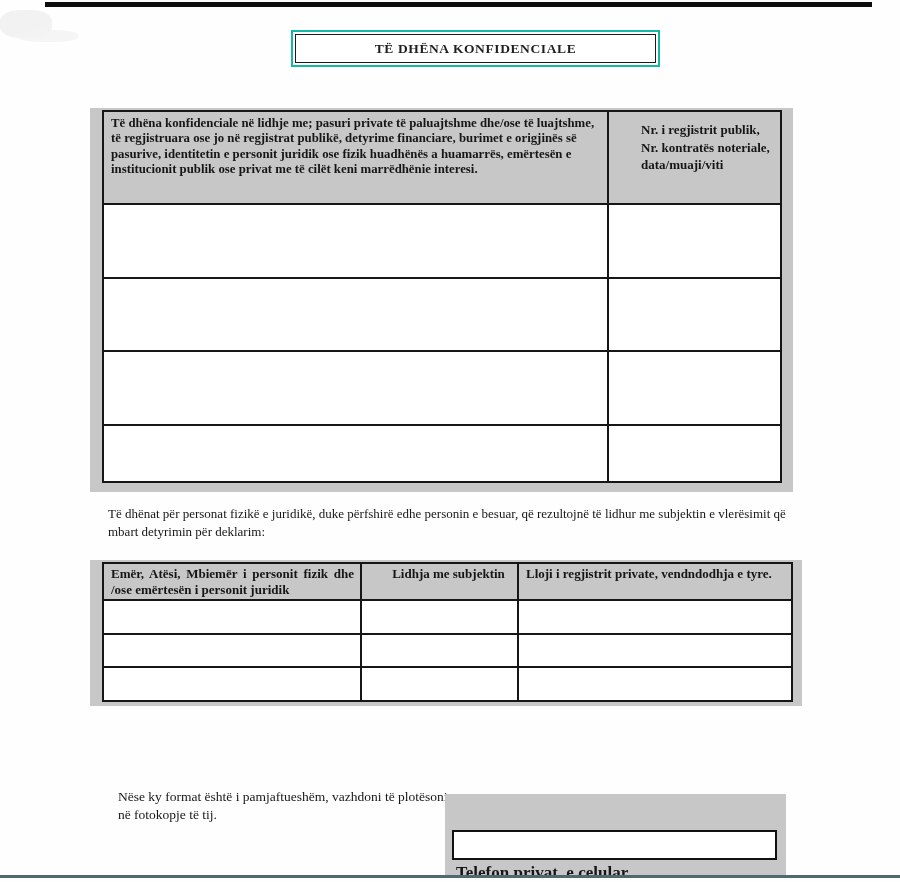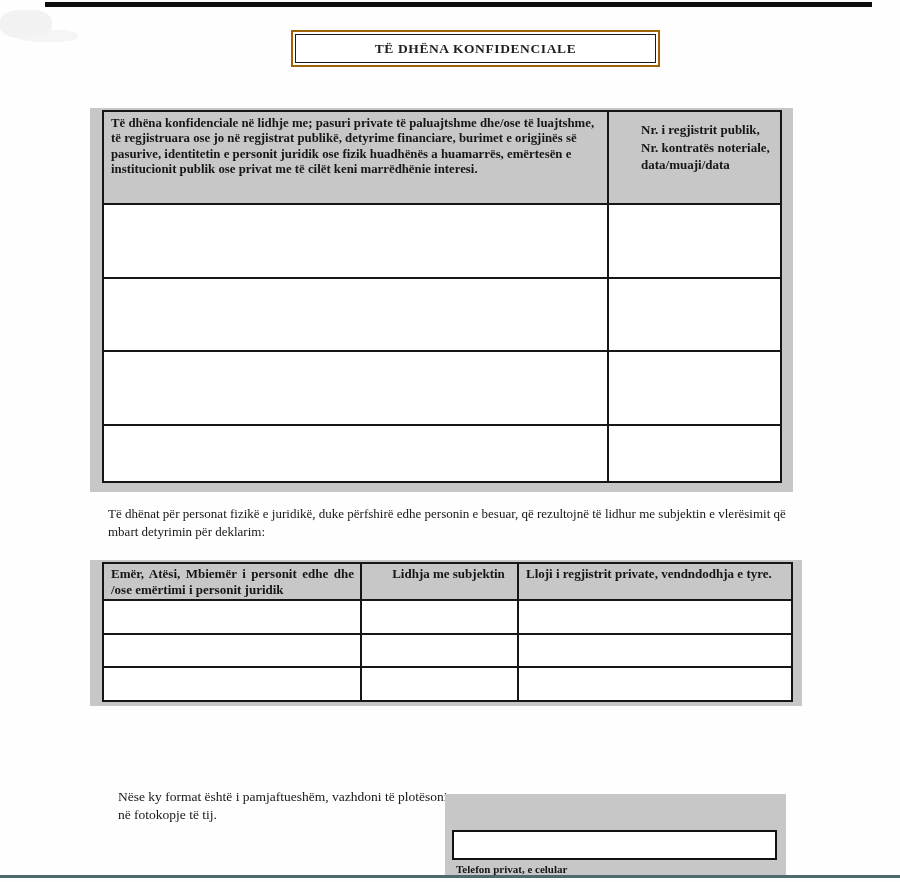--- a/index.html
+++ b/index.html
@@ -9,21 +9,21 @@
     overflow:hidden;
   }
   .smudge{position:absolute;left:0px;top:10px;width:52px;height:28px;
     background:#efefef;border-radius:40%;opacity:.8;}
   .smudge2{position:absolute;left:18px;top:30px;width:60px;height:12px;
     background:#f3f3f3;border-radius:40%;opacity:.8;}
   .top-rule{position:absolute;left:45px;top:2px;width:827px;height:5px;background:#0d0d0d;}
 
   .title-box{
     position:absolute;left:291px;top:30px;width:369px;height:37px;
-    box-sizing:border-box;border:2px solid #a16207;background:#fff;padding:2px;
+    box-sizing:border-box;border:2px solid #14b8a6;background:#fff;padding:2px;
   }
   .title-inner{
     box-sizing:border-box;width:100%;height:100%;border:1px solid #1a1a1a;
     display:flex;align-items:center;justify-content:center;
     font-weight:bold;font-size:13.5px;letter-spacing:.6px;color:#1f1f1f;
   }
 
   .panel{position:absolute;background:#c7c7c7;}
   .panel1{left:90px;top:108px;width:703px;height:384px;}
   .panel2{left:90px;top:560px;width:712px;height:146px;}
@@ -51,21 +51,21 @@
   .t2 .hdr .d1{text-align:justify;}
   .t2 .hdr .d2{text-align:center;padding-left:24px;}
   .t2 .r1{height:34px;} .t2 .r2{height:33px;} .t2 .r3{height:34px;}
   .t2 .body-cell{background:#ffffff;}
 
   .note{position:absolute;left:118px;top:788px;width:335px;font-size:13.5px;line-height:1.32;}
 
   .sigbox{position:absolute;left:445px;top:794px;width:341px;height:81px;background:#c7c7c7;overflow:hidden;}
   .sig-label{position:absolute;left:11px;top:3px;font-weight:bold;font-size:13.5px;line-height:1.28;white-space:pre-line;}
   .sig-input{position:absolute;left:7px;top:36px;width:325px;height:30px;background:#ffffff;border:2px solid #111111;box-sizing:border-box;font-size:13px;padding:2px 4px;}
-  .phone-label{position:absolute;left:11px;top:69px;font-weight:bold;font-size:11px;}
+  .phone-label{position:absolute;left:11px;top:69px;font-weight:bold;font-size:17px;}
 
   .bottom-bar{position:absolute;left:0;top:875px;width:900px;height:3px;background:#4e6a6e;}
 </style>
 </head>
 <body>
 
 <div class="page">
 
   <div class="smudge"></div>
   <div class="smudge2"></div>
@@ -76,21 +76,21 @@
   </div>
 
   <div class="panel panel1">
     <table class="t1">
       <tbody>
           <tr class="hdr">
         <td class="c1 t1-hleft">Të dhëna konfidenciale në lidhje me; pasuri private të paluajtshme dhe/ose të luajtshme, të regjistruara ose jo në regjistrat publikë, detyrime financiare, burimet e origjinës së pasurive, identitetin e personit juridik ose fizik huadhënës a huamarrës, emërtesën e institucionit publik ose privat me të cilët keni marrëdhënie interesi.</td>
         <td class="c2 t1-hright">
           <span>Nr. i regjistrit publik,</span>
           <span>Nr. kontratës noteriale,</span>
-          <span>data/muaji/data</span>
+          <span>data/muaji/viti</span>
         </td>
       </tr>
       <tr class="r1">
         <td class="c1 body-cell"></td>
         <td class="c2 body-cell"></td>
       </tr>
       <tr class="r2">
         <td class="c1 body-cell"></td>
         <td class="c2 body-cell"></td>
       </tr>
@@ -105,21 +105,21 @@
     </tbody>
       </table>
   </div>
 
   <div class="intro">Të dhënat për personat fizikë e juridikë, duke përfshirë edhe personin e besuar, që rezultojnë të lidhur me subjektin e vlerësimit që mbart detyrimin për deklarim:</div>
 
   <div class="panel panel2">
     <table class="t2">
       <tbody>
           <tr class="hdr">
-        <td class="d1">Emër, Atësi, Mbiemër i personit edhe dhe /ose emërtimi i personit juridik</td>
+        <td class="d1">Emër, Atësi, Mbiemër i personit fizik dhe /ose emërtesën i personit juridik</td>
         <td class="d2">Lidhja me subjektin</td>
         <td class="d3">Lloji i regjistrit private, vendndodhja e tyre.</td>
       </tr>
       <tr class="r1">
         <td class="d1 body-cell"></td>
         <td class="d2 body-cell"></td>
         <td class="d3 body-cell"></td>
       </tr>
       <tr class="r2">
         <td class="d1 body-cell"></td>

